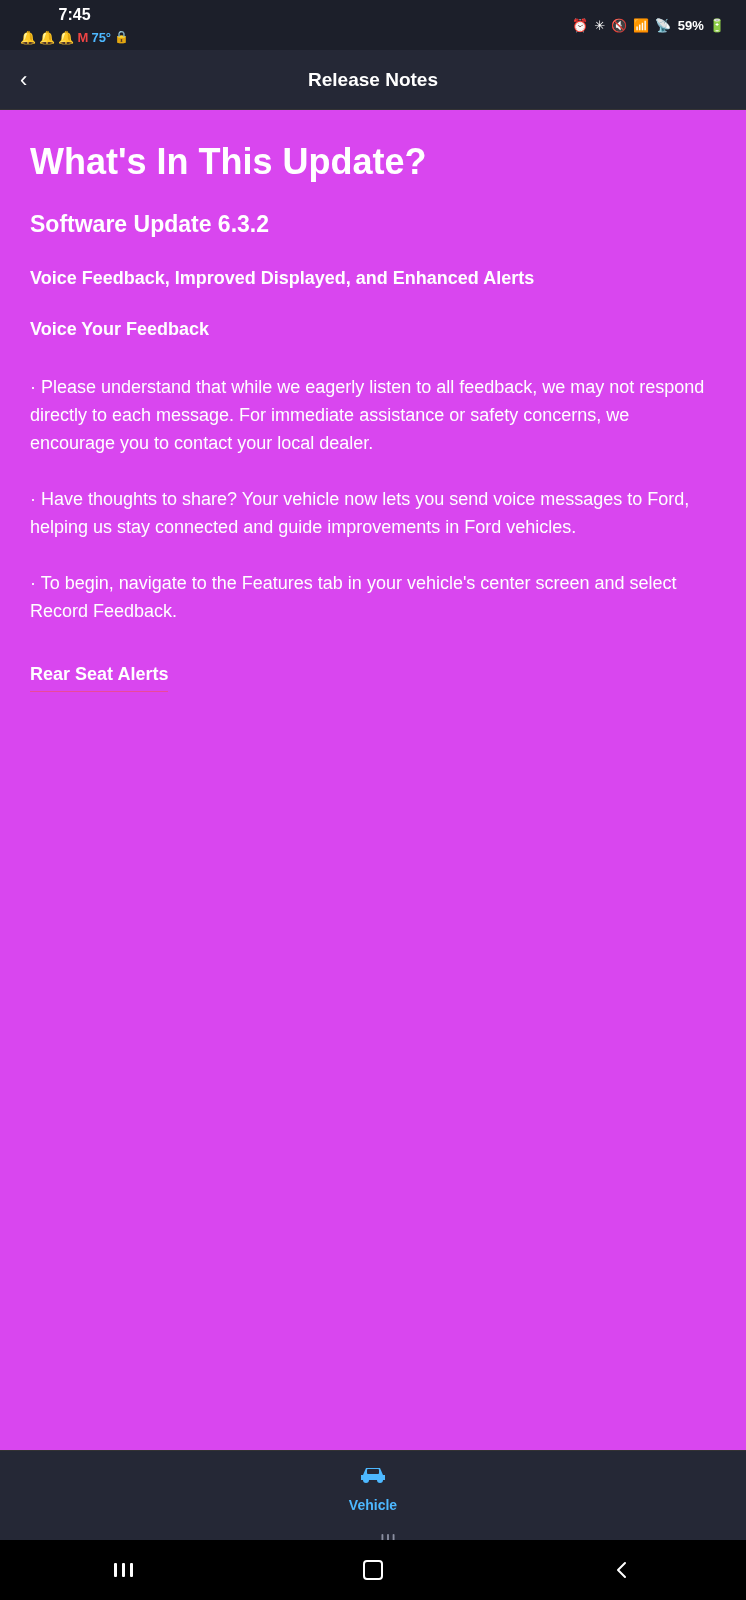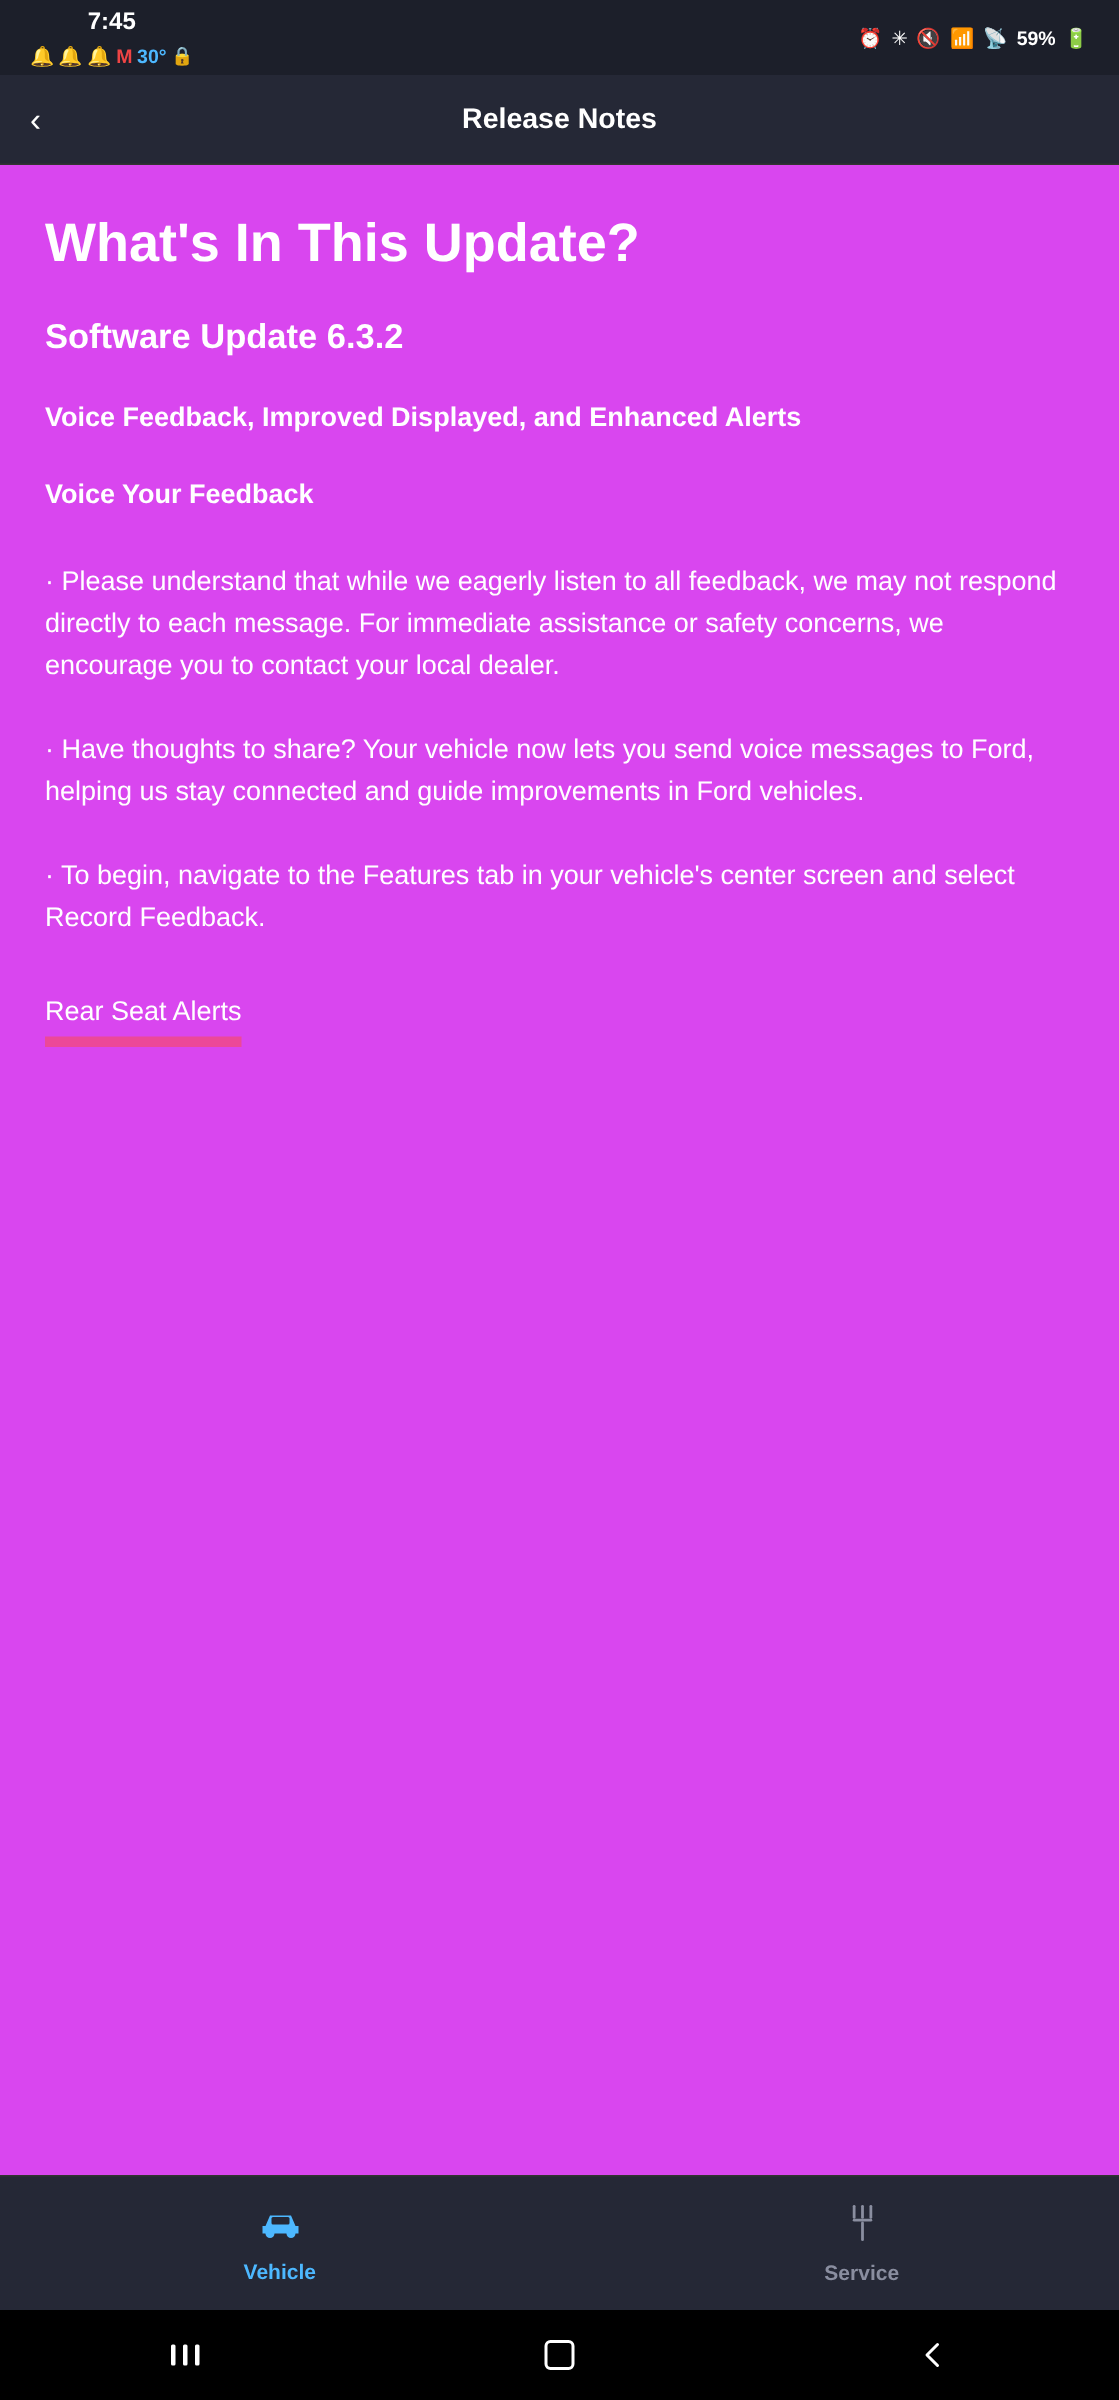--- a/index.html
+++ b/index.html
@@ -139,36 +139,37 @@
     .bullet-item {
       font-size: 18px;
       color: #ffffff;
       line-height: 1.55;
       margin-bottom: 28px;
       font-weight: 400;
     }
 
     .section-title-underline {
       font-size: 18px;
-      font-weight: 400;
+      font-weight: 700;
       color: #ffffff;
       padding-bottom: 6px;
-      border-bottom: 7px solid #ec4899;
+      border-bottom: 1px solid #ec4899;
       display: inline-block;
       margin-top: 10px;
     }
 
     
     .tab-bar {
       background: #252836;
       height: 90px;
       display: flex;
       align-items: center;
       border-top: 1px solid #333;
       flex-shrink: 0;
+      flex-direction: column;
     }
 
     .tab-item {
       flex: 1;
       display: flex;
       flex-direction: column;
       align-items: center;
       justify-content: center;
       gap: 5px;
       cursor: pointer;
@@ -227,21 +228,21 @@
 <body>
 
 <div class="status-bar">
   <div class="status-left">
     <span class="time">7:45</span>
     <div class="notif-icons">
       <span class="bell-icon">🔔</span>
       <span class="bell-icon">🔔</span>
       <span class="bell-icon">🔔</span>
       <span class="gmail-icon">M</span>
-      <span class="temp-text">30°</span>
+      <span class="temp-text">75°</span>
       <span class="lock-icon">🔒</span>
     </div>
   </div>
   <div class="status-right">
     <span>⏰</span>
     <span>✳</span>
     <span>🔇</span>
     <span>📶</span>
     <span>📡</span>
     <span class="battery-text">59%</span>

